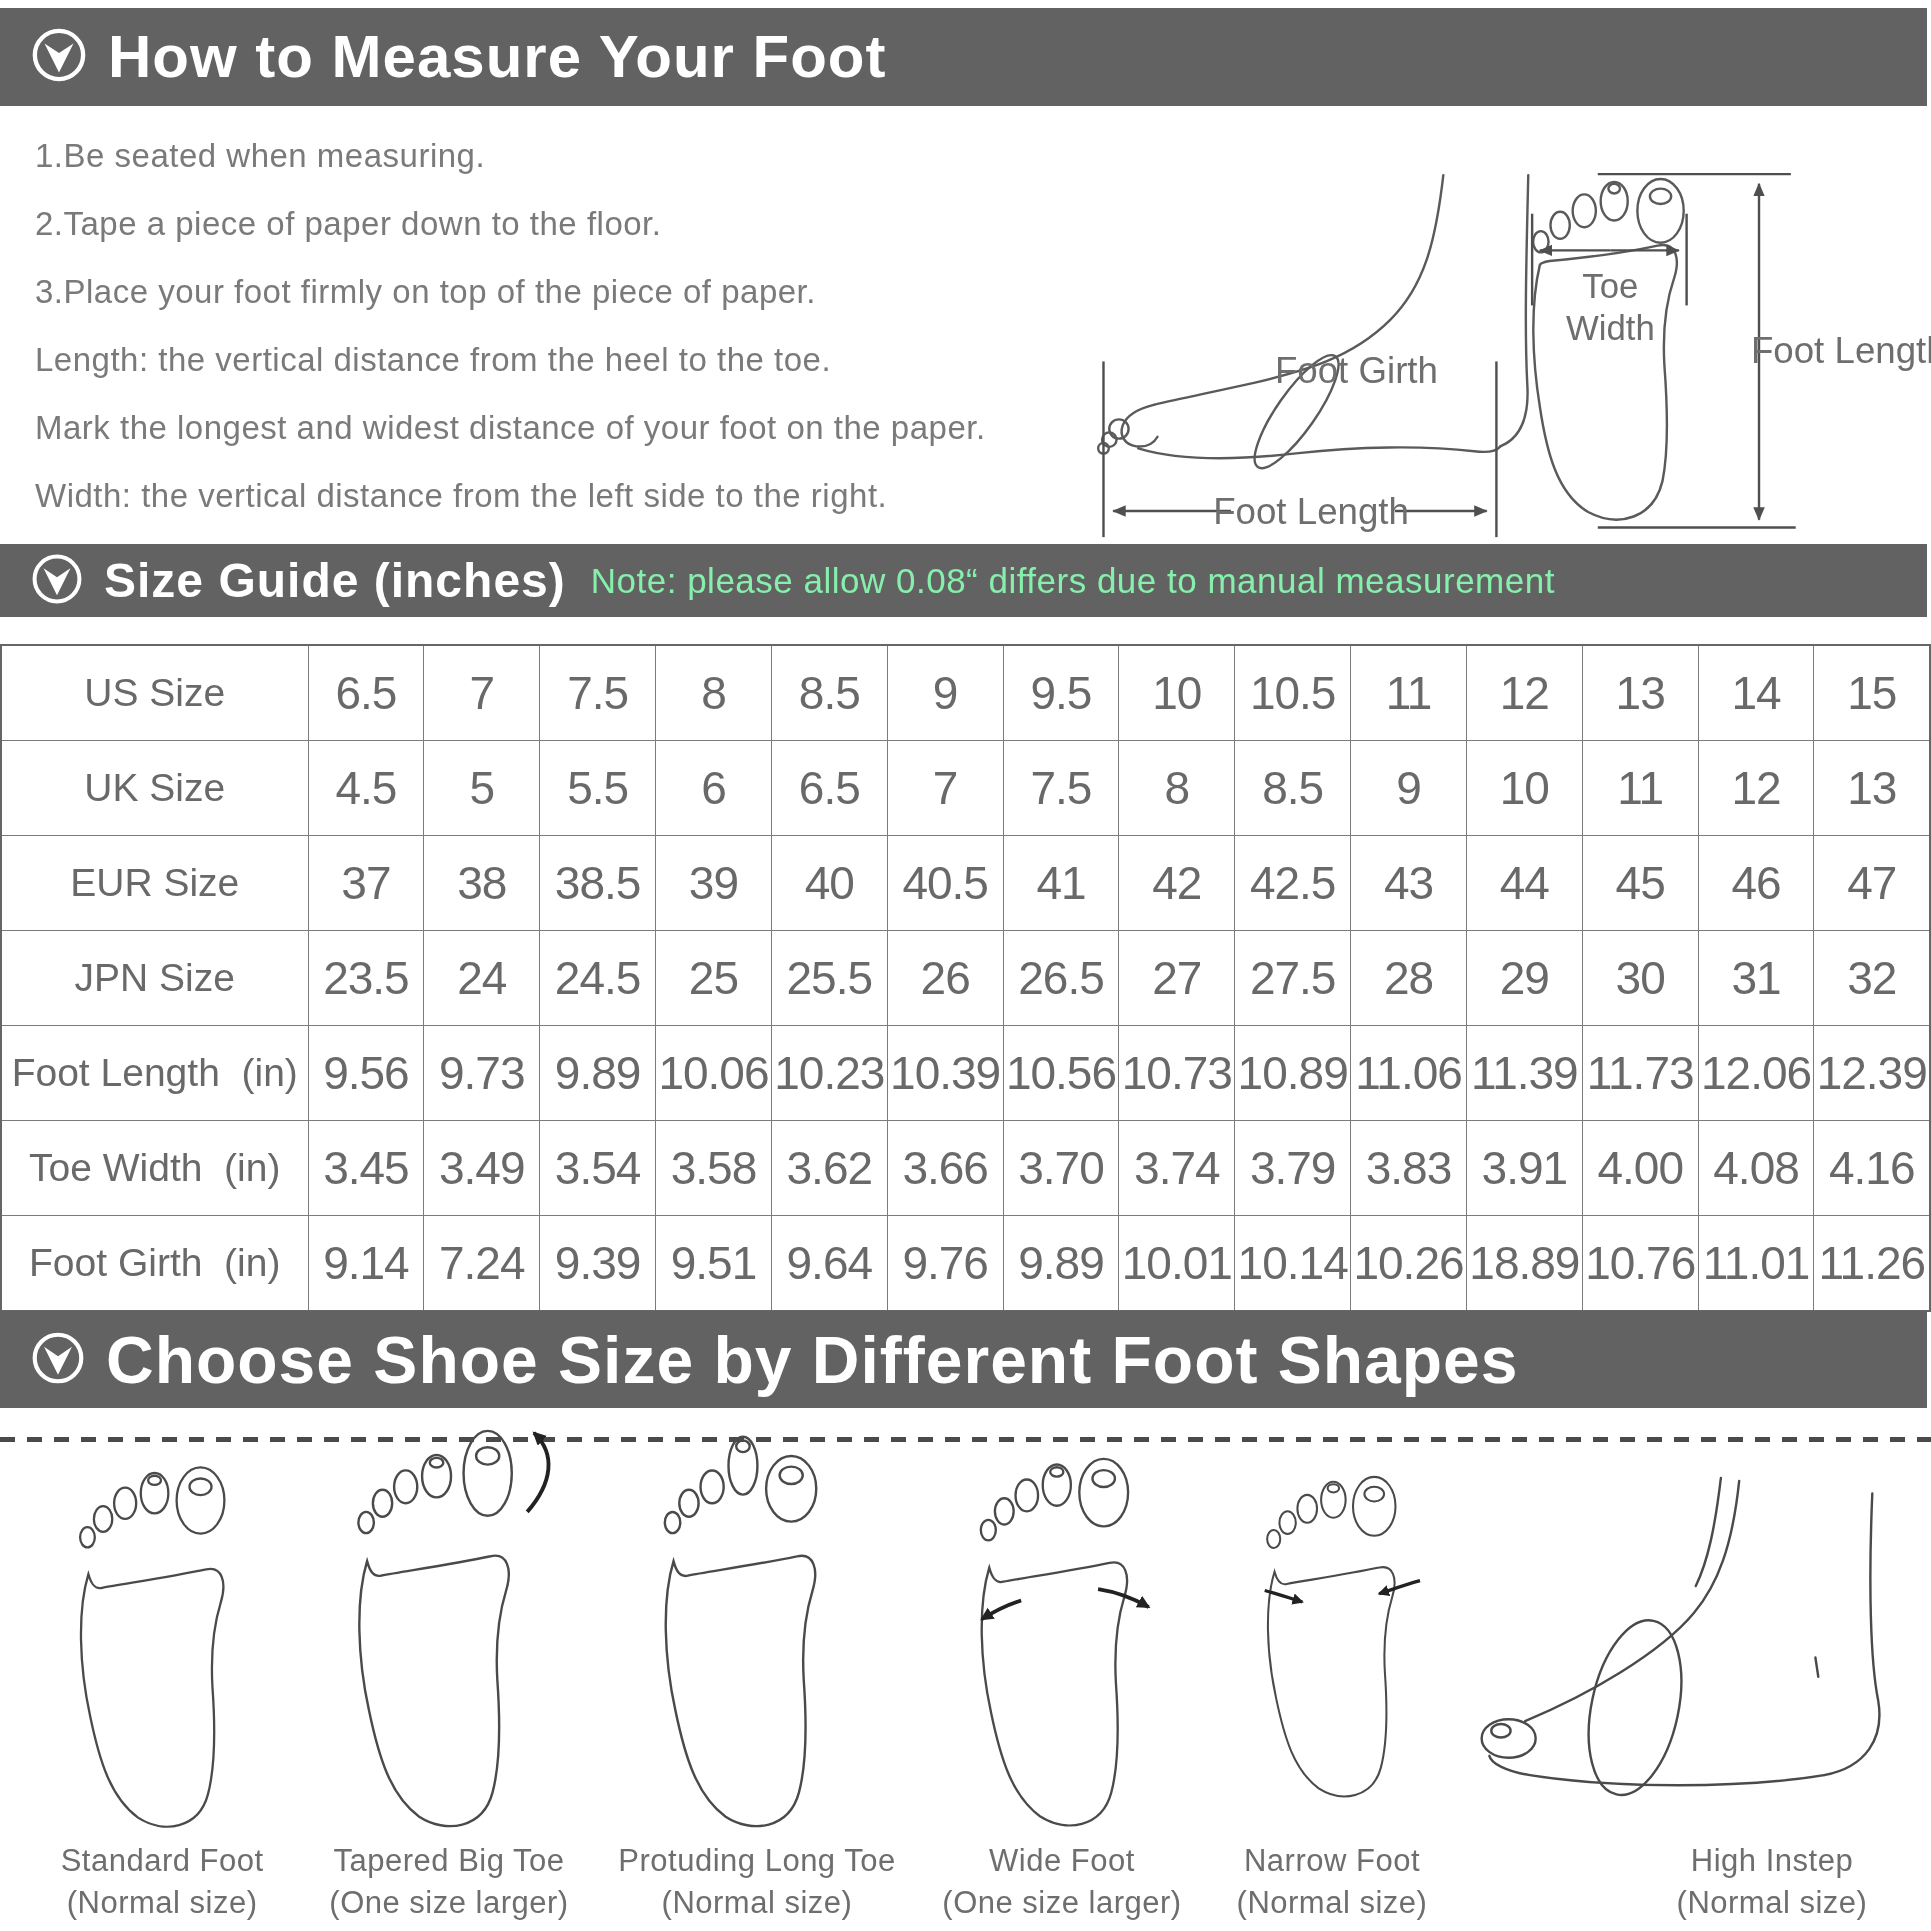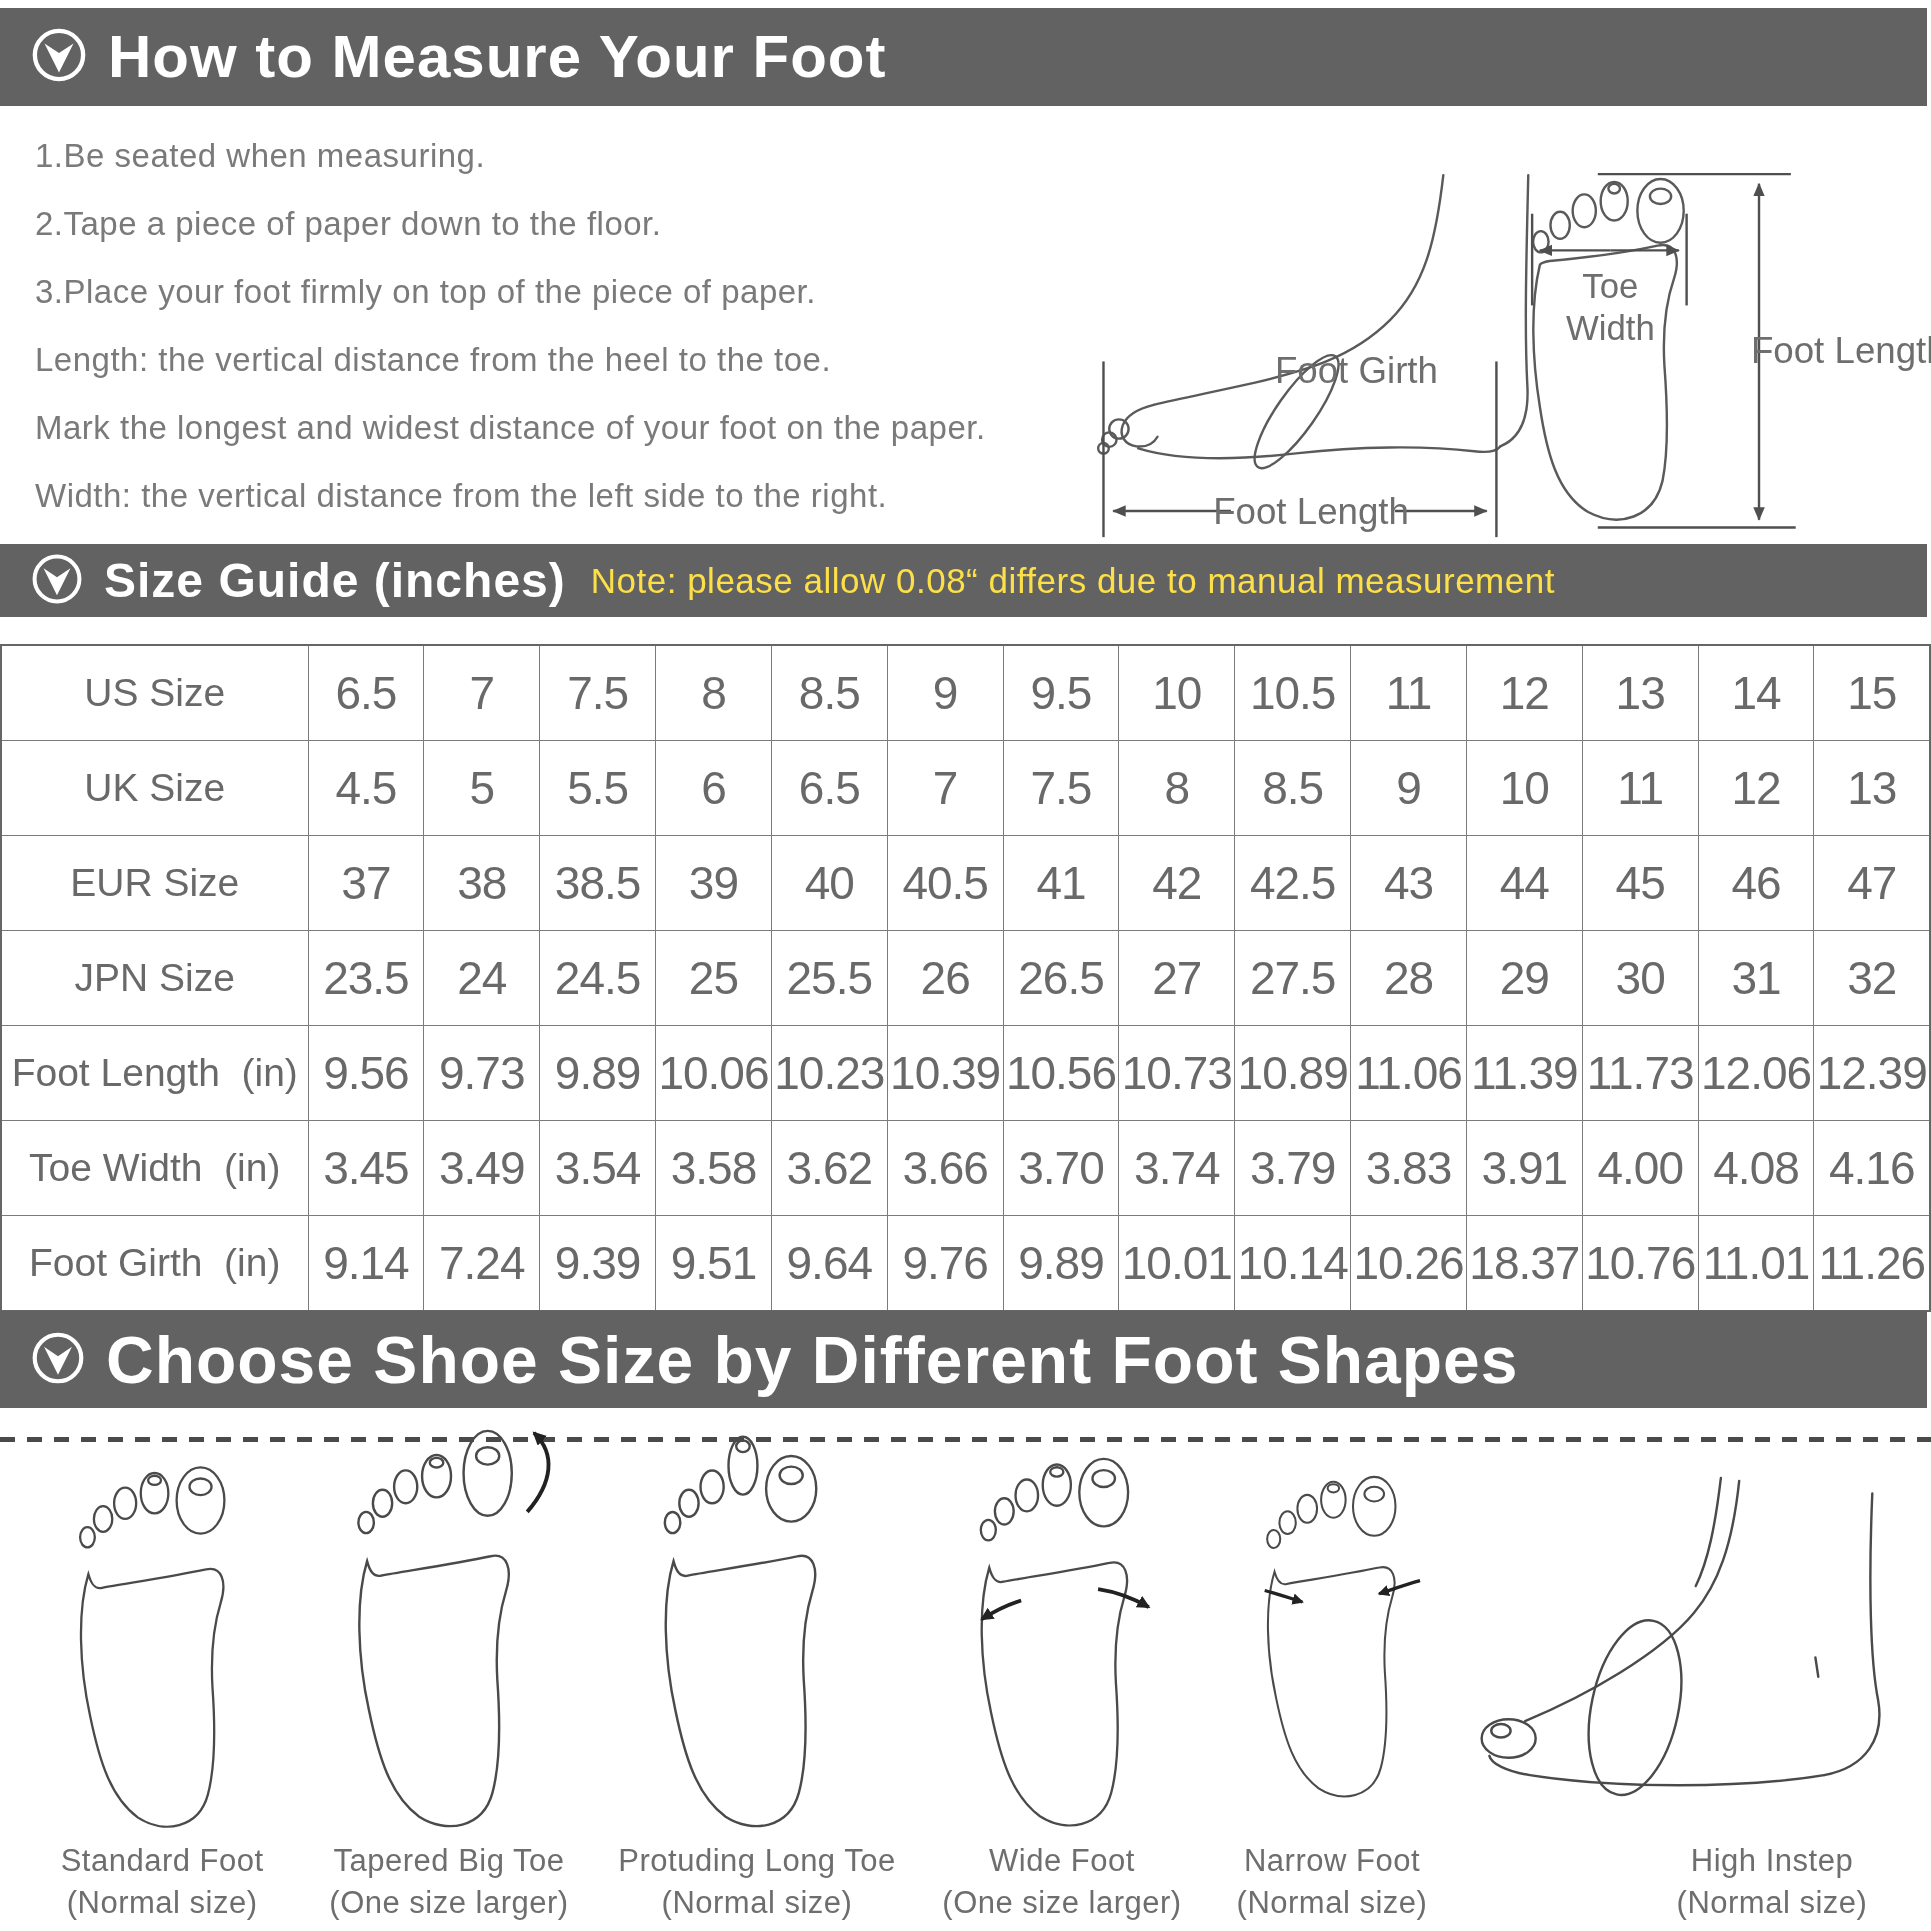--- a/index.html
+++ b/index.html
@@ -3,21 +3,21 @@
 <meta charset="utf-8">
 <style>
   html,body{margin:0;padding:0;background:#ffffff;}
   #canvas{position:relative;width:1931px;height:1931px;background:#ffffff;overflow:hidden;
           font-family:"Liberation Sans",sans-serif;}
 
   
   .bar{position:absolute;left:0;right:4px;background:#626262;display:flex;align-items:center;}
   .bar .circ-icon{flex:0 0 auto;margin-left:31px;}
   .bar .bar-title{color:#ffffff;font-weight:bold;margin-left:21px;white-space:nowrap;letter-spacing:1px;}
-  .bar .bar-note{color:#fde047;font-weight:normal;margin-left:25px;white-space:nowrap;font-size:35px;letter-spacing:0.5px;}
+  .bar .bar-note{color:#86efac;font-weight:normal;margin-left:25px;white-space:nowrap;font-size:35px;letter-spacing:0.5px;}
   #bar-measure{top:7.7px;height:98px;}
   #bar-measure .bar-title{font-size:60px;}
   #bar-size{top:544px;height:73px;}
   #bar-size .bar-title{font-size:48px;}
   #bar-choose{top:1311px;height:97px;}
   #bar-choose .bar-title{font-size:66px;}
 
   
   #instructions{position:absolute;top:122px;left:35px;width:1023px;}
   .instr-line{font-size:33px;line-height:68px;color:#7a7a7a;letter-spacing:0.5px;white-space:nowrap;}
@@ -253,21 +253,21 @@
             <td>9.14</td>
             <td>7.24</td>
             <td>9.39</td>
             <td>9.51</td>
             <td>9.64</td>
             <td>9.76</td>
             <td>9.89</td>
             <td>10.01</td>
             <td>10.14</td>
             <td>10.26</td>
-            <td>18.37</td>
+            <td>18.89</td>
             <td>10.76</td>
             <td>11.01</td>
             <td>11.26</td>
           </tr>
         </tbody>
       </table>
   </div>
 
   <div class="bar" id="bar-choose">
     <span class="circ-icon">

